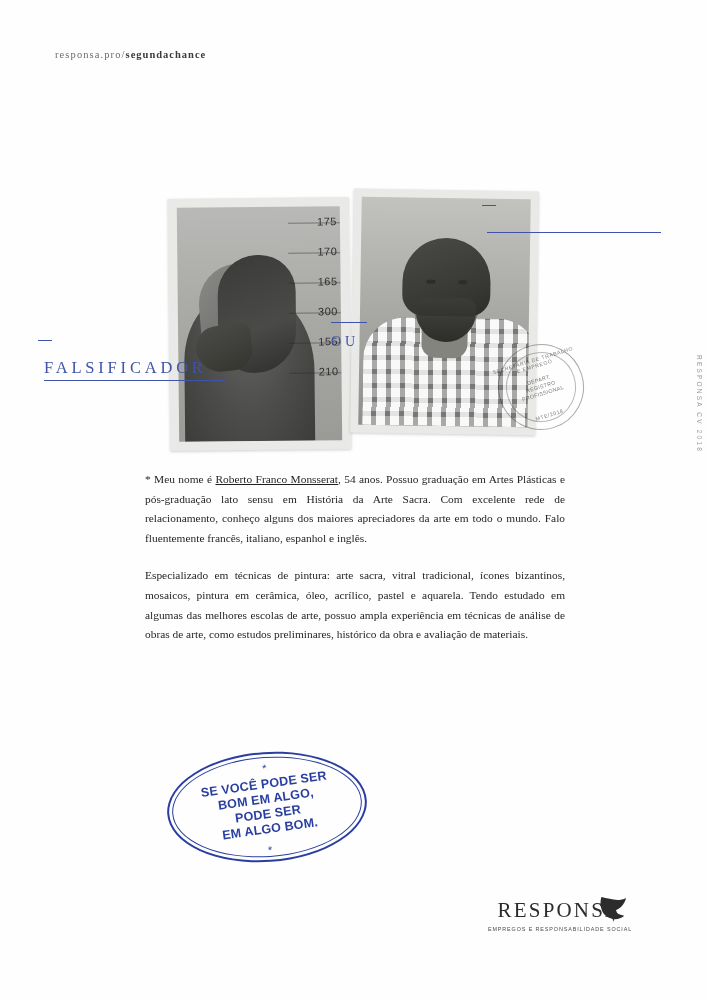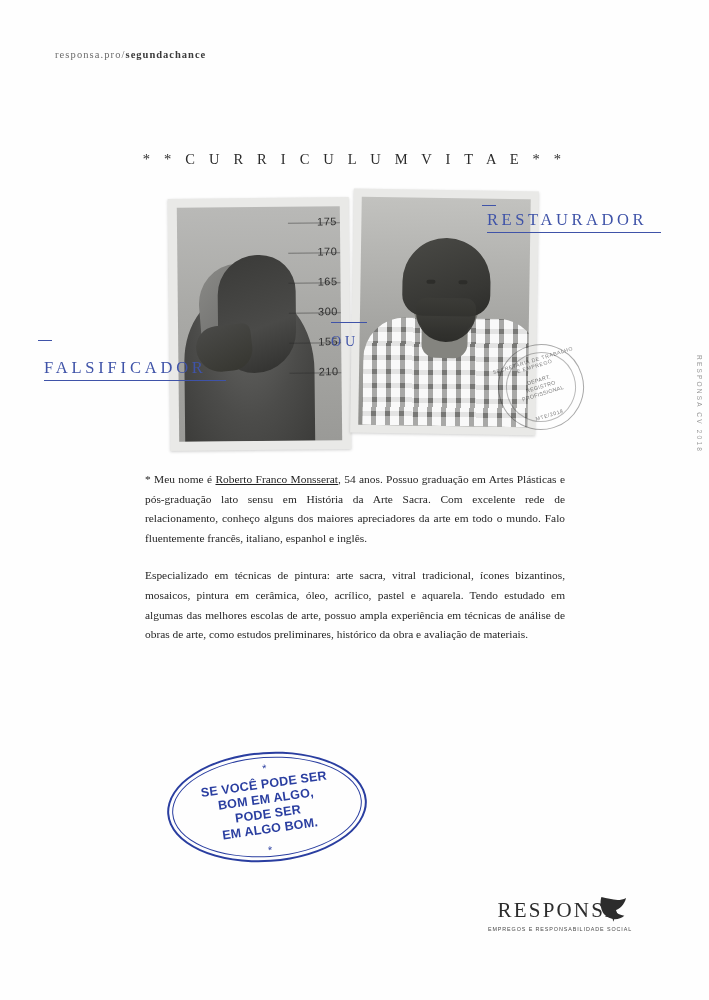--- a/index.html
+++ b/index.html
@@ -283,21 +283,20 @@
 </style>
 </head>
 <body>
 
 <div class="page">
 
   <div class="site-url">
     <span>responsa.pro/</span><span class="bold">segundachance</span>
   </div>
 
-  <div class="cv-title">*  *   C U R R I C U L U M   V I T A E   *  *</div>
 
   <div class="photo-wrap photo-left">
     <div class="mug mug-left">
       <div class="profile-body"></div>
       <div class="profile-head"></div>
       <div class="profile-hair"></div>
       <div class="profile-beard"></div>
       <div class="height-lines">
         <div class="tick" style="top:16px"></div>
         <div class="num" style="top:9px">175</div>
@@ -331,21 +330,20 @@
     <div class="arc-top">SECRETARIA DE TRABALHO E EMPREGO</div>
     <div class="st-txt">
       <div>DEPART.</div>
       <div>REGISTRO</div>
       <div>PROFISSIONAL</div>
     </div>
     <div class="arc-bottom">MTE/2018</div>
   </div>
 
   <div class="blue-rule rule-restaurador-top"></div>
-  <div class="blue-word w-restaurador">RESTAURADOR</div>
   <div class="blue-rule rule-restaurador"></div>
 
   <div class="blue-word w-ou">OU</div>
   <div class="blue-rule rule-ou"></div>
 
   <div class="blue-rule rule-falsificador-top"></div>
   <div class="blue-word w-falsificador">FALSIFICADOR</div>
   <div class="blue-rule rule-falsificador"></div>
 
   <div class="body-copy">

